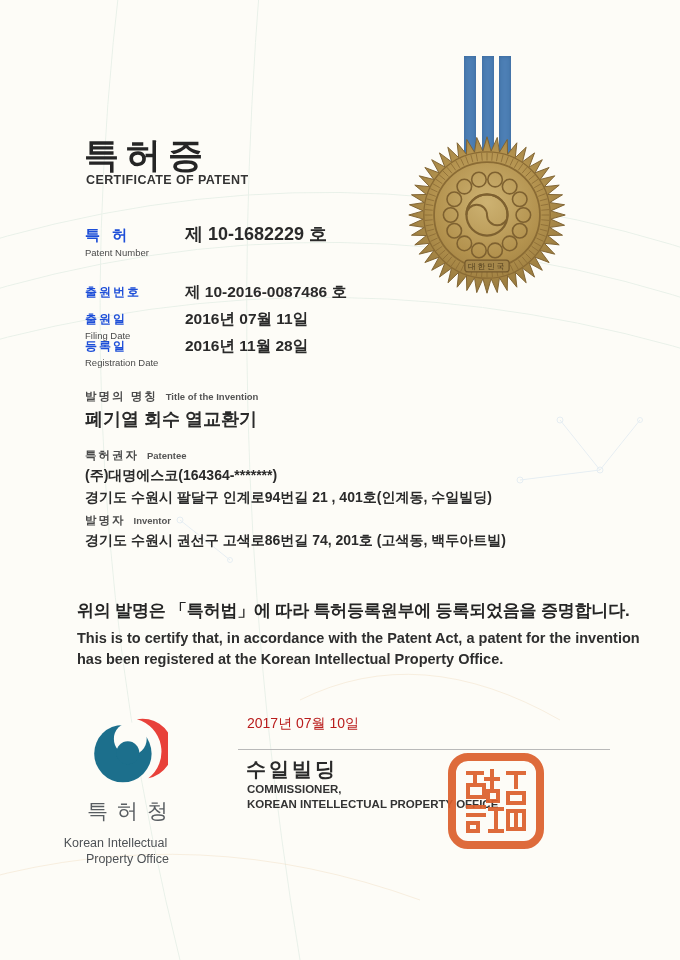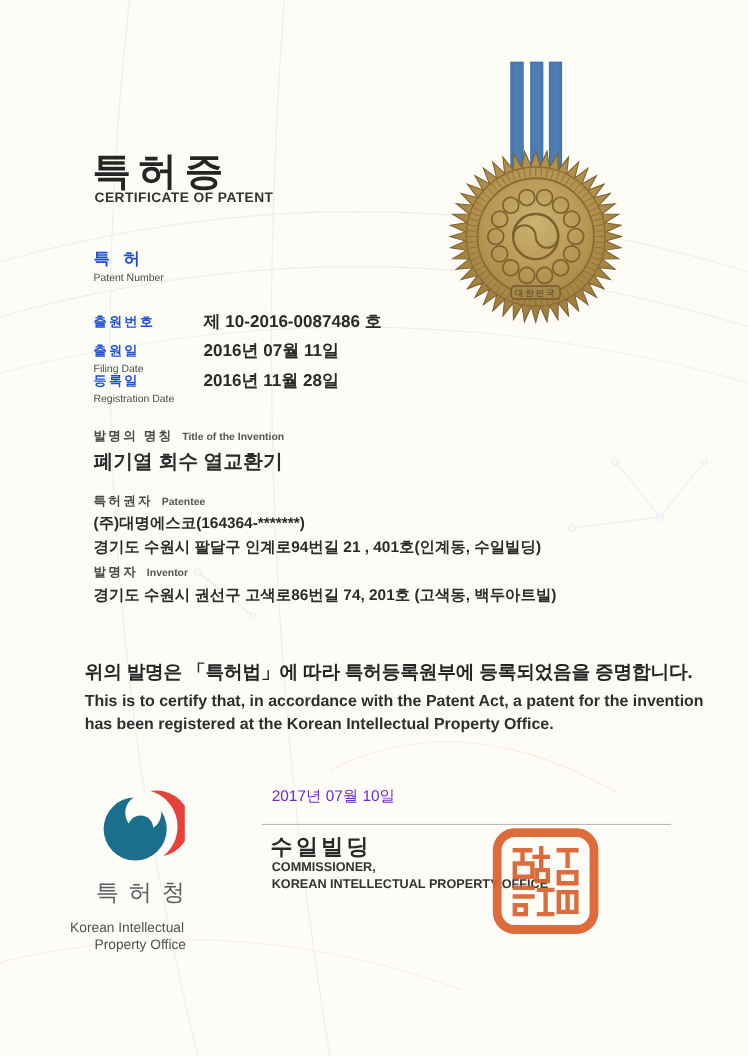--- a/index.html
+++ b/index.html
@@ -36,21 +36,21 @@
   .sec .lbl{font-size:11.5px;font-weight:bold;letter-spacing:2px;color:#4a4a4a;}
   .sec .lbl .en{font-size:9.5px;font-weight:bold;letter-spacing:0;margin-left:8px;color:#555;}
   .sec .line{font-weight:bold;font-size:14px;color:#2a2a2a;margin-top:4px;}
   .sec .line.titleval{font-size:18px;margin-top:3px;}
 
   
   .stmt-ko{position:absolute;left:77px;top:599px;width:560px;font-size:17px;font-weight:bold;color:#242424;letter-spacing:-0.2px;}
   .stmt-en{position:absolute;left:77px;top:628px;width:572px;font-size:14.5px;line-height:21px;font-weight:bold;color:#2e2e2e;}
 
   
-  .issue-date{position:absolute;left:247px;top:715px;font-size:14px;color:#6d28d9;}
+  .issue-date{position:absolute;left:247px;top:715px;font-size:14px;color:#b91c1c;}
   .divider{position:absolute;left:238px;top:749px;width:372px;height:1px;background:#b9b9b9;}
   .comm-ko{position:absolute;left:246px;top:756px;font-size:20px;font-weight:bold;letter-spacing:3px;color:#2a2a2a;}
   .comm-en1{position:absolute;left:247px;top:783px;font-size:11.5px;font-weight:bold;color:#333;}
   .comm-en2{position:absolute;left:247px;top:798px;font-size:11.5px;font-weight:bold;color:#333;}
 
   
   .seal{position:absolute;left:446px;top:750px;width:100px;height:102px;z-index:3;opacity:.92;}
 
   
   .kipo-logo{position:absolute;left:86px;top:710px;width:82px;height:84px;}
@@ -199,20 +199,21 @@
     <rect x="36" y="78.5" width="28" height="7.5" rx="2" fill="#a5874a" stroke="#74592c" stroke-width="0.8"></rect>
     <text x="50" y="84.2" text-anchor="middle" font-size="5" fill="#4f3d1c" style="font-family:'Liberation Sans',sans-serif;letter-spacing:1px">대한민국</text>
   </svg>
 
   <div class="title-ko">특허증</div>
   <div class="title-en">CERTIFICATE OF PATENT</div>
 
   <div class="row" style="top:226px">
     <span class="ko big">특 허</span>
     <span class="en">Patent Number</span>
+    <span class="val big">제 10-1682229 호</span>
   </div>
 
   <div class="row" style="top:284px">
     <span class="ko">출원번호</span>
     <span class="val">제 10-2016-0087486 호</span>
   </div>
 
   <div class="row" style="top:311px">
     <span class="ko">출원일</span>
     <span class="en">Filing Date</span>

